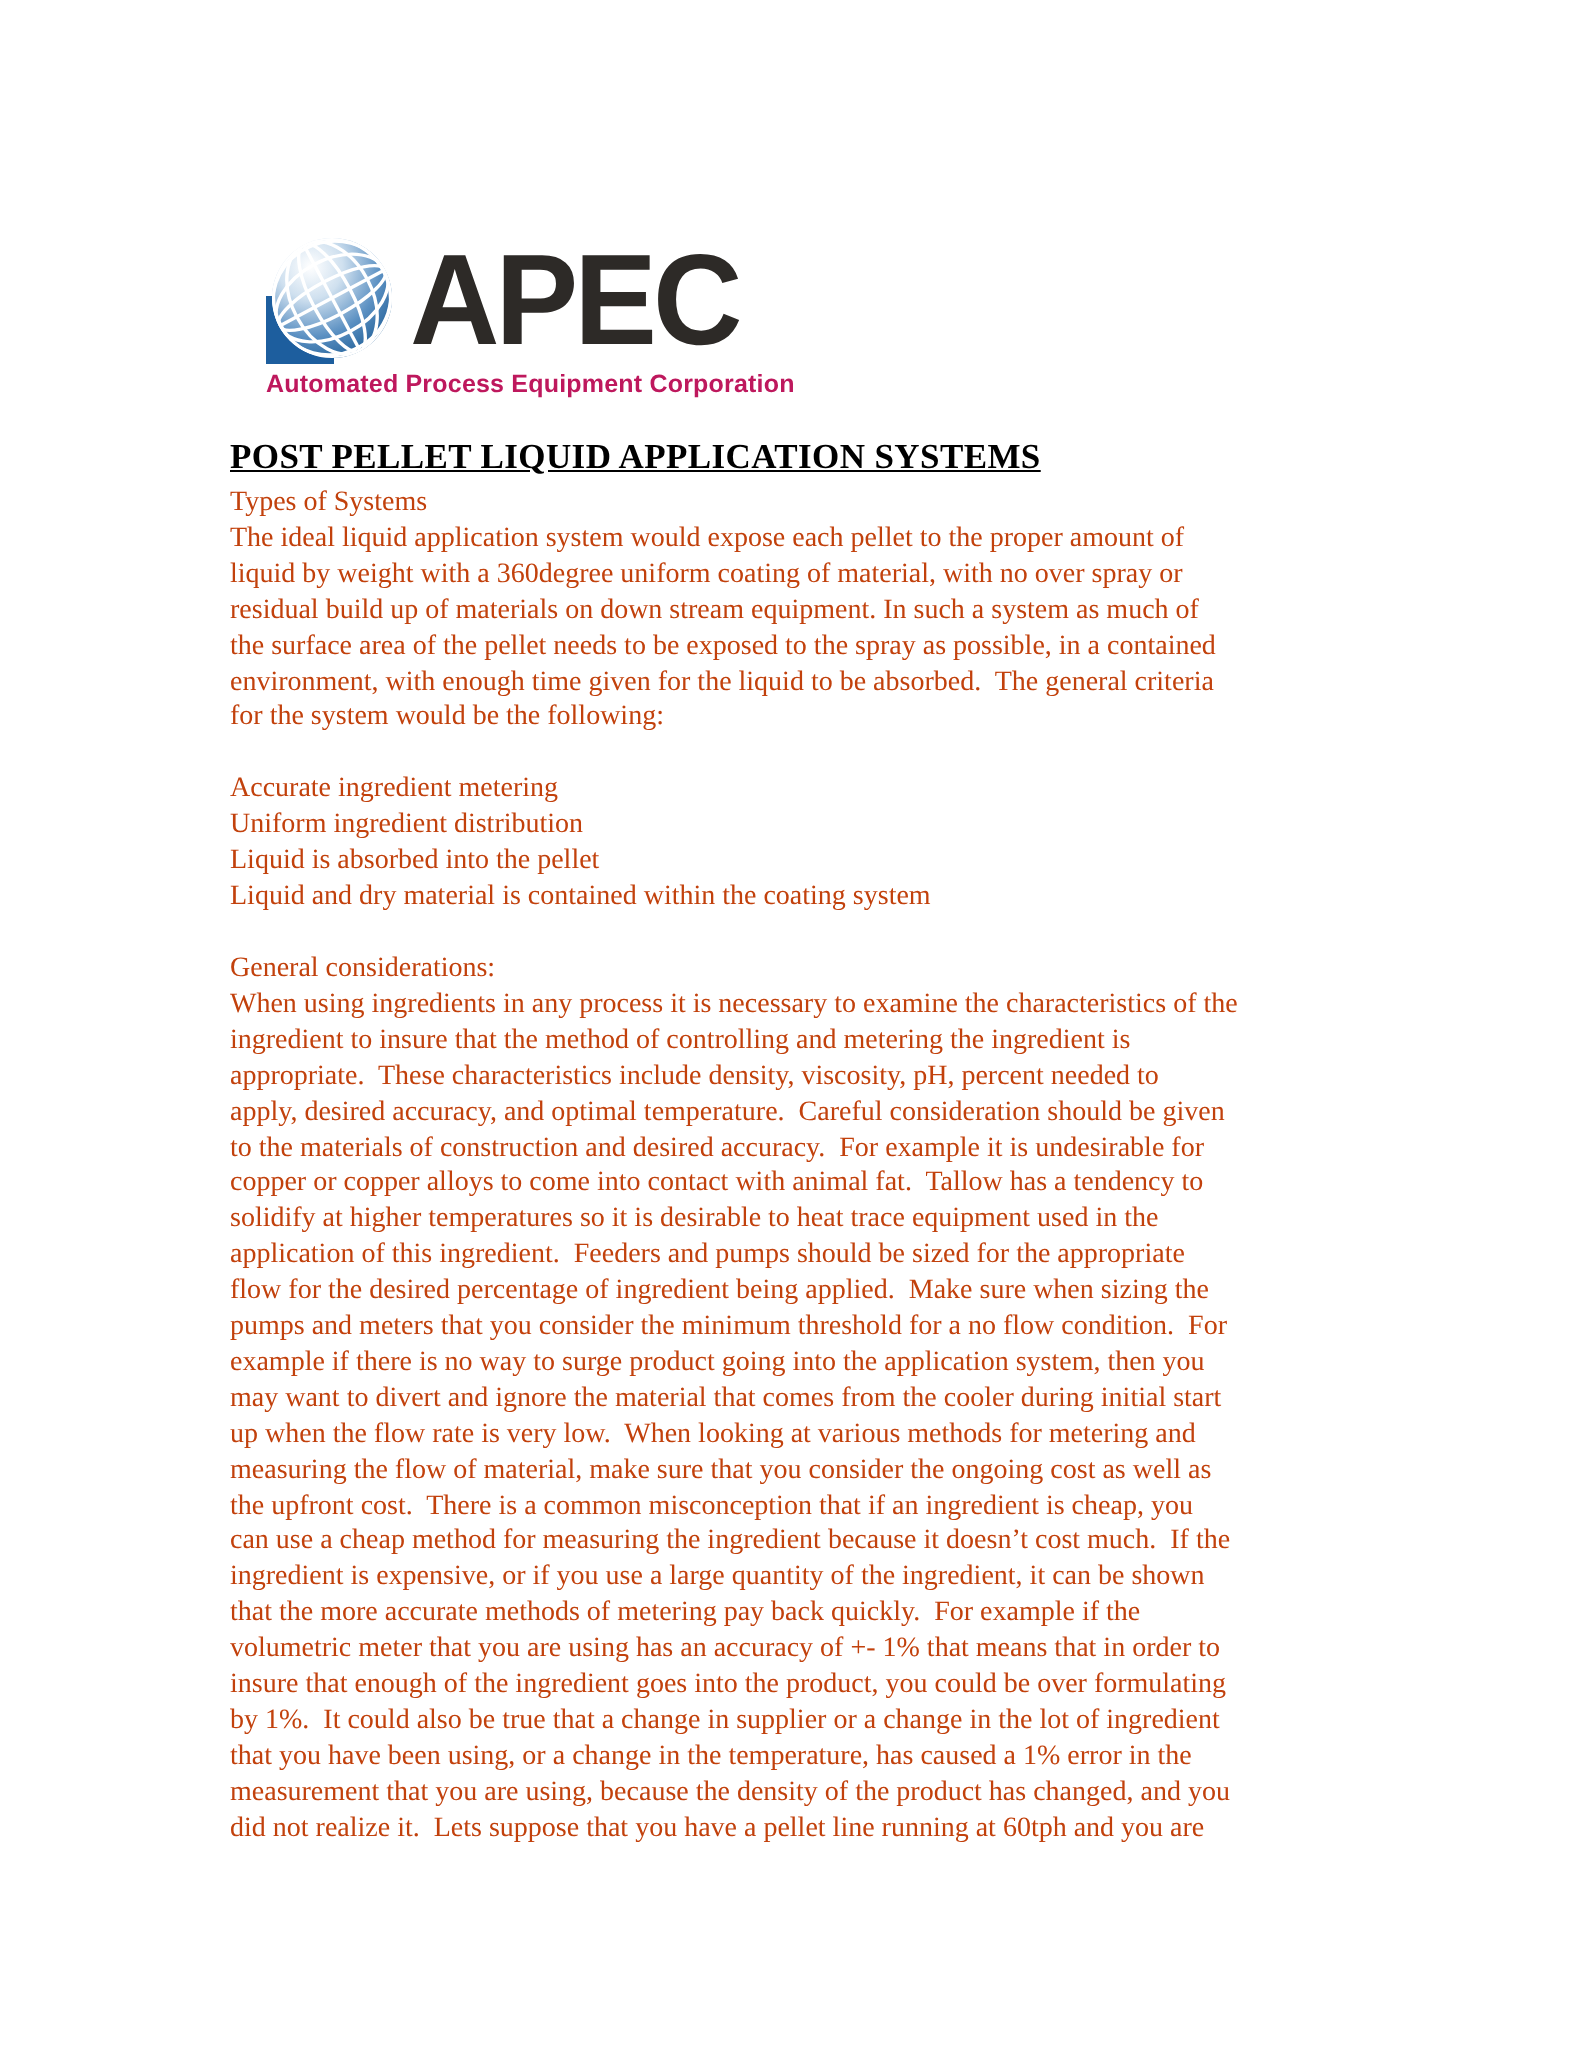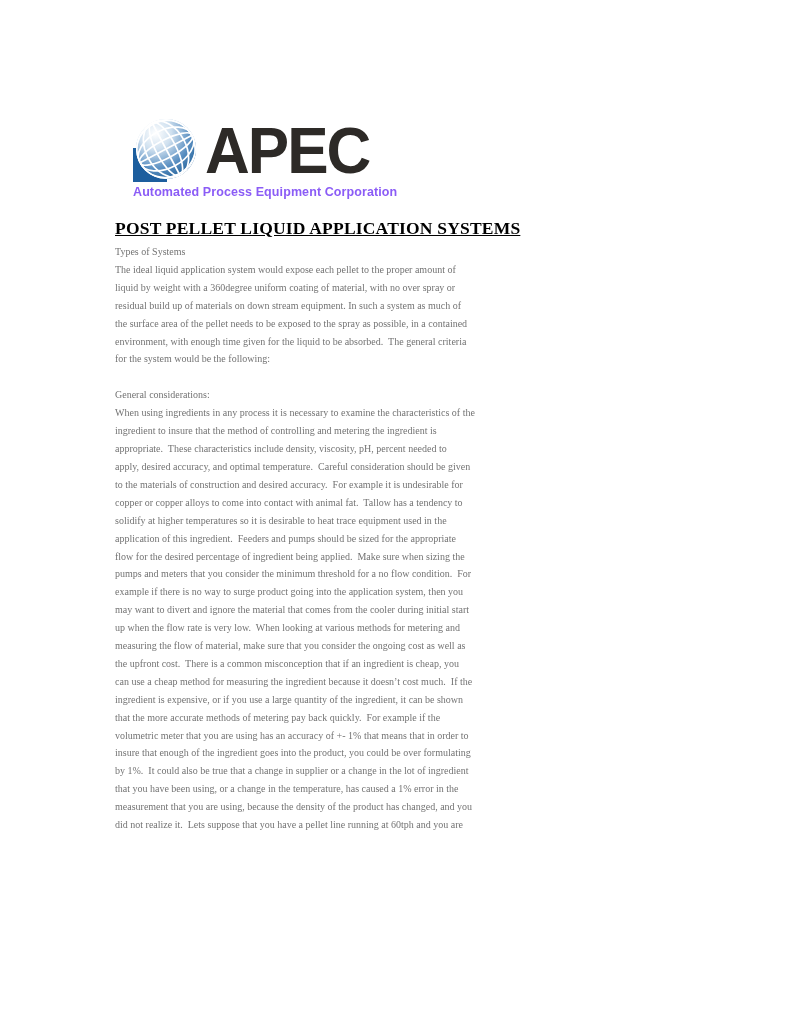--- a/index.html
+++ b/index.html
@@ -28,44 +28,44 @@
     margin-top: 2px;
     transform: scaleY(1.04);
     transform-origin: top left;
   }
   .tagline {
     margin-top: 1px;
     font-family: "Liberation Sans", sans-serif;
     font-weight: bold;
     font-size: 12.5px;
     letter-spacing: 0.1px;
-    color: #8b5cf6;
+    color: #be185d;
     white-space: nowrap;
   }
 
   
   .doc-title {
     position: absolute;
     left: 115px;
     top: 206px;
     font-weight: bold;
     font-size: 17.5px;
     letter-spacing: 0.2px;
     color: #000000;
     white-space: nowrap;
     text-decoration: underline;
   }
   .doc-body {
     position: absolute;
     left: 115px;
     top: 243px;
     width: 580px;
-    font-size: 10px;
+    font-size: 14px;
     line-height: 17.9px;
-    color: #737373;
+    color: #c2410c;
   }
   .block {
     margin: 0 0 18px 0;
     white-space: pre;   
   }
 </style>
 </head>
 <body>
 
 <div class="page">
@@ -111,20 +111,24 @@
 
   <main class="doc-body">
     <div>
         <p class="block">Types of Systems
 The ideal liquid application system would expose each pellet to the proper amount of
 liquid by weight with a 360degree uniform coating of material, with no over spray or
 residual build up of materials on down stream equipment. In such a system as much of
 the surface area of the pellet needs to be exposed to the spray as possible, in a contained
 environment, with enough time given for the liquid to be absorbed.  The general criteria
 for the system would be the following:</p>
+        <p class="block">Accurate ingredient metering
+Uniform ingredient distribution
+Liquid is absorbed into the pellet
+Liquid and dry material is contained within the coating system</p>
         <p class="block">General considerations:
 When using ingredients in any process it is necessary to examine the characteristics of the
 ingredient to insure that the method of controlling and metering the ingredient is
 appropriate.  These characteristics include density, viscosity, pH, percent needed to
 apply, desired accuracy, and optimal temperature.  Careful consideration should be given
 to the materials of construction and desired accuracy.  For example it is undesirable for
 copper or copper alloys to come into contact with animal fat.  Tallow has a tendency to
 solidify at higher temperatures so it is desirable to heat trace equipment used in the
 application of this ingredient.  Feeders and pumps should be sized for the appropriate
 flow for the desired percentage of ingredient being applied.  Make sure when sizing the

